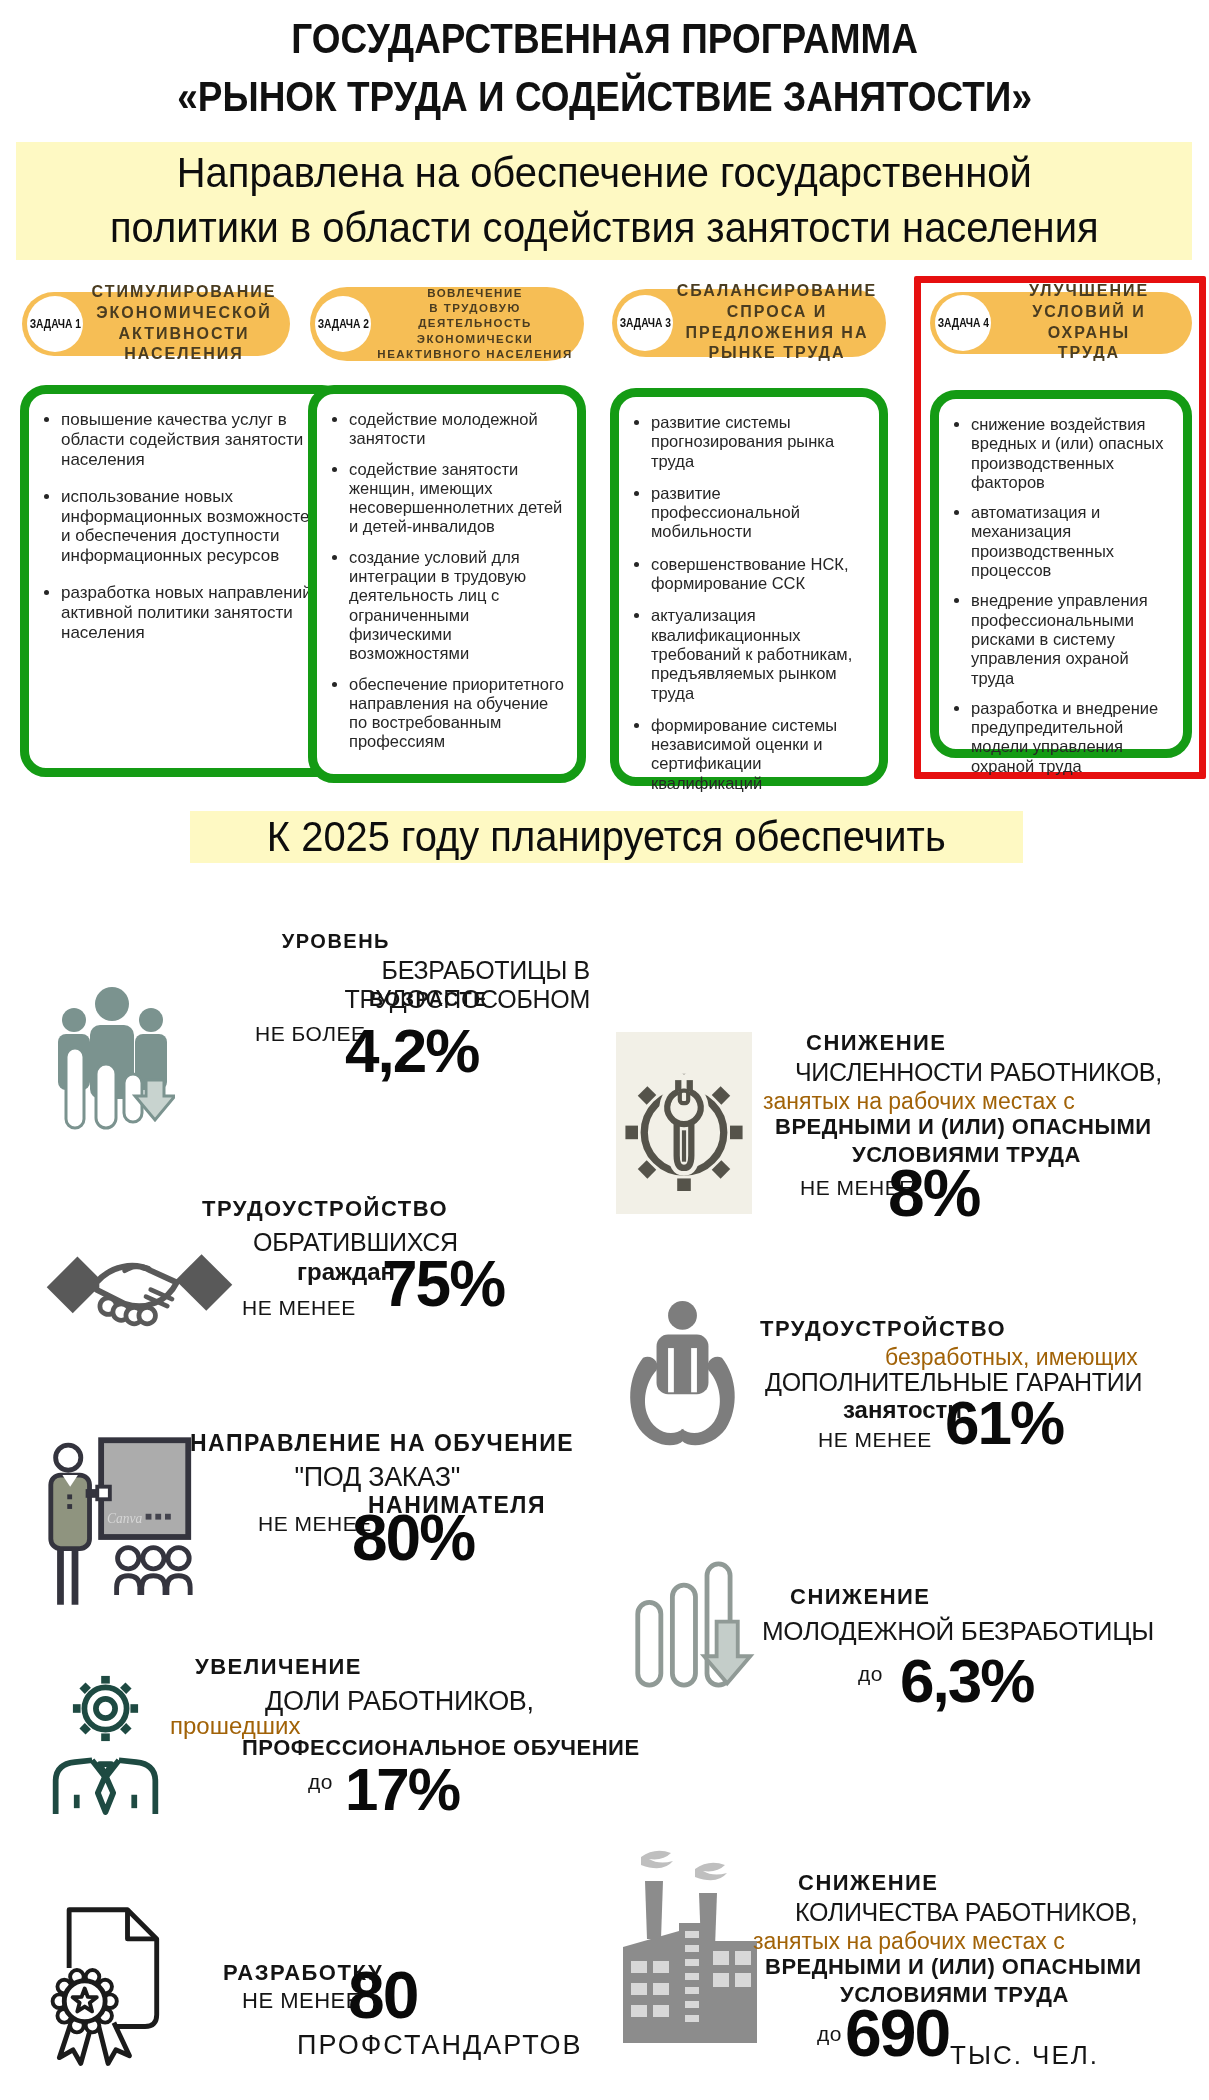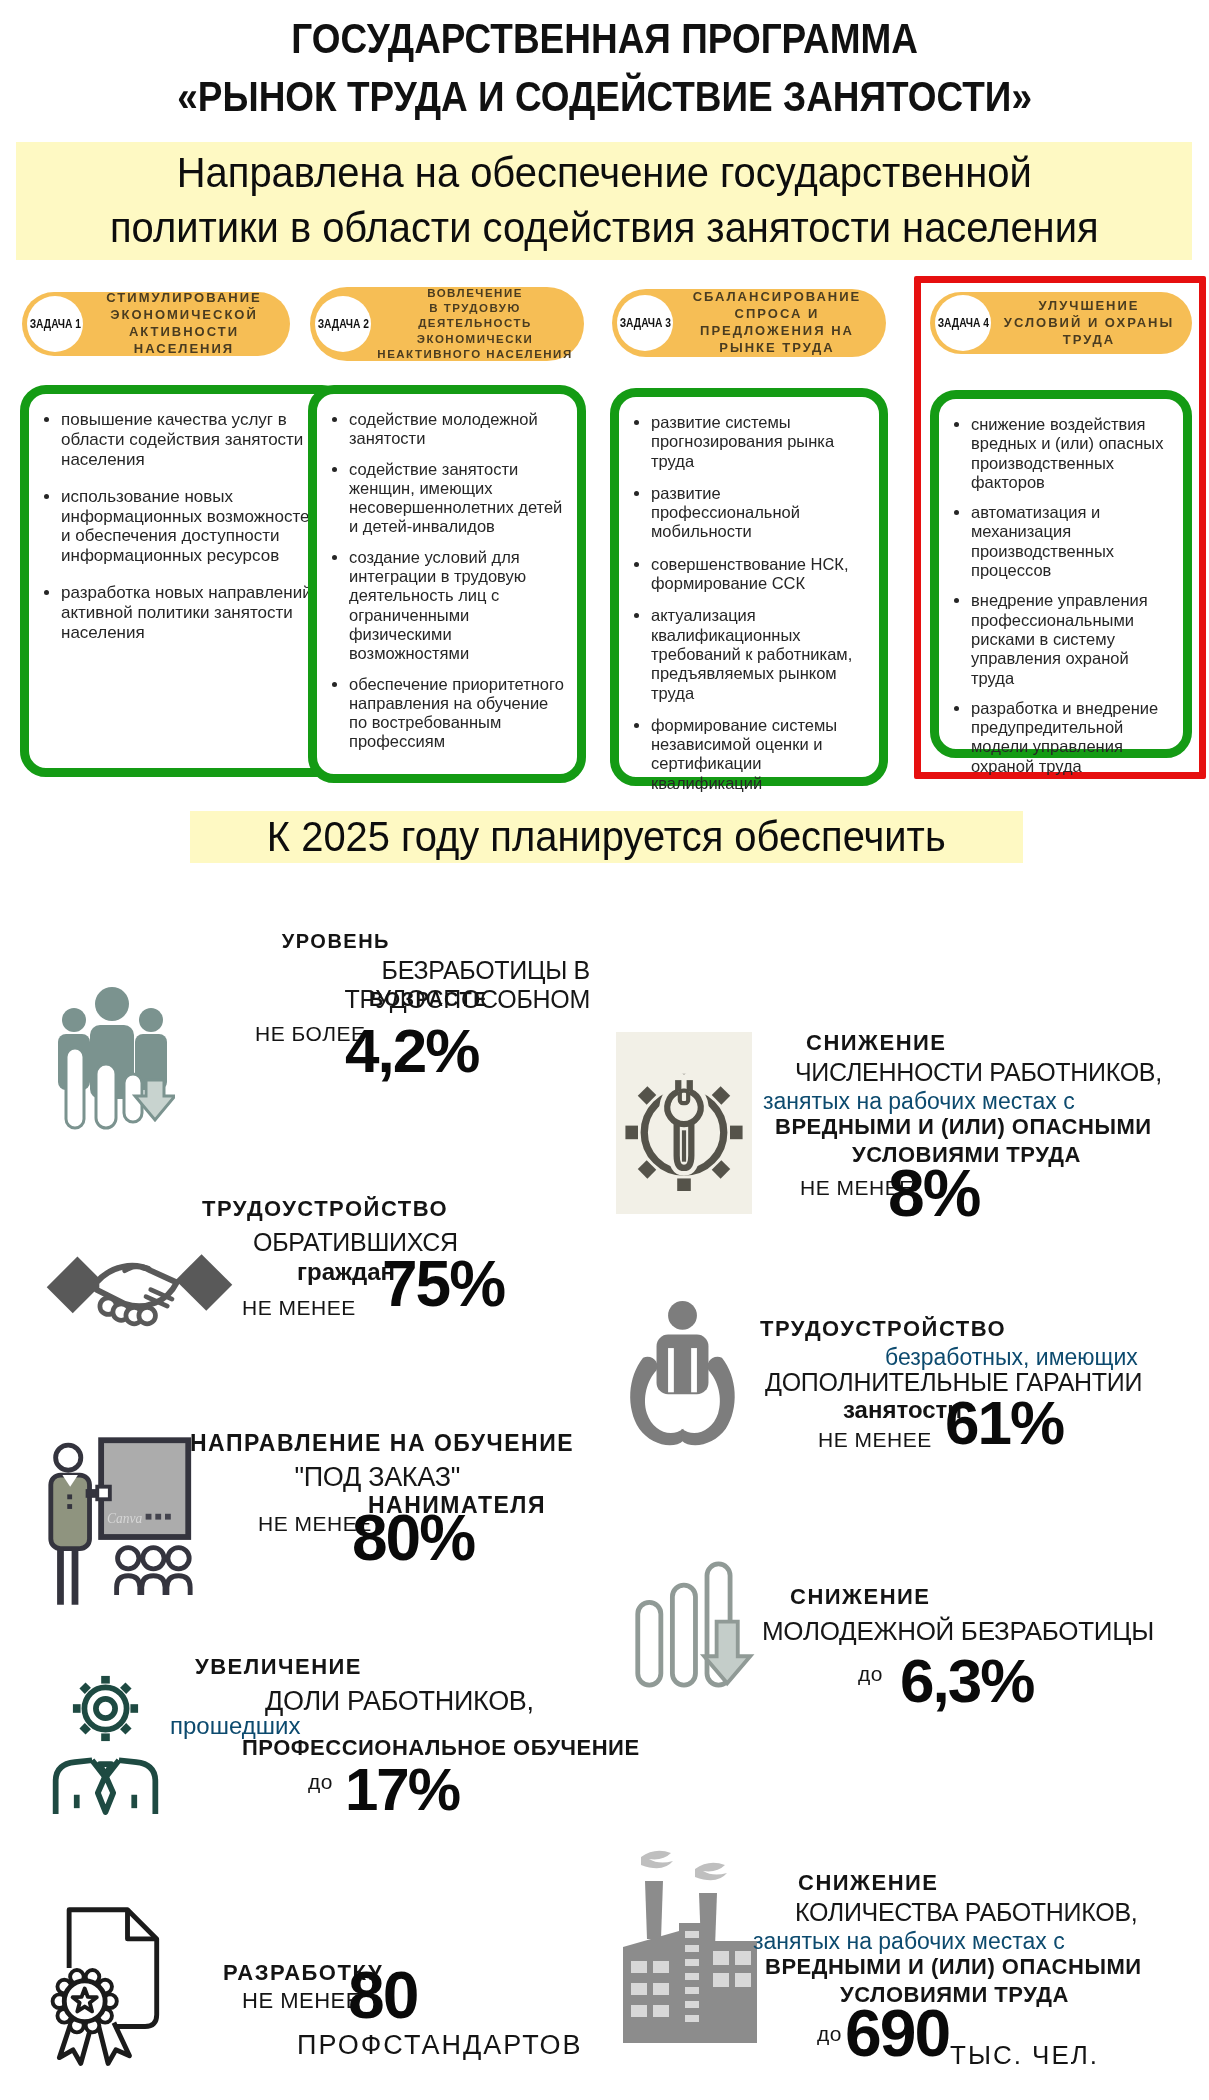--- a/index.html
+++ b/index.html
@@ -16,37 +16,37 @@
   .banner-sub{left:16px;top:142px;width:1176px;height:118px;display:flex;align-items:center;justify-content:center;}
   .banner-sub .t{font-size:42px;line-height:1.3;text-align:center;color:#0d0d0d;}
   .banner-2025{left:190px;top:811px;width:833px;height:52px;display:flex;align-items:center;justify-content:center;}
   .banner-2025 .t{font-size:42px;color:#0d0d0d;}
 
   .pill{position:absolute;background:#F6BE55;border-radius:40px;}
   .pill .badge{position:absolute;left:5px;top:50%;transform:translateY(-50%);width:56px;height:56px;
                background:#fff;border-radius:50%;display:flex;align-items:center;justify-content:center;}
   .pill .badge span{font-weight:bold;font-size:12.5px;white-space:nowrap;transform:scaleX(.82);}
   .pill .ptitle{position:absolute;left:64px;right:8px;top:50%;transform:translateY(-50%);
-                text-align:center;font-weight:bold;font-size:13px;letter-spacing:2px;line-height:1.3;color:#4a3c20;}
+                text-align:center;font-weight:bold;font-size:16px;letter-spacing:2px;line-height:1.3;color:#4a3c20;}
   .pill .ptitle.small{font-size:11.5px;letter-spacing:1.5px;line-height:1.32;}
 
   .gbox{position:absolute;background:#fff;border:9px solid #149B14;border-radius:26px;box-sizing:border-box;
         padding:16px 8px 6px 0;}
   .gbox ul{margin:0;padding-left:32px;list-style:disc;}
   .gbox li{font-size:16.5px;line-height:1.17;color:#262626;}
   .g1 li{margin-bottom:17px;font-size:17px;}
   .g2 li{margin-bottom:11px;}
   .g3 li{margin-bottom:13px;}
   .g4 li{margin-bottom:11px;}
   .red-frame{position:absolute;left:914px;top:276px;width:292px;height:503px;border:7px solid #E60F0F;
              box-sizing:border-box;border-radius:2px;}
 
   .sh{font-weight:bold;font-size:22px;letter-spacing:1.5px;color:#141414;}  
   .sl{font-size:25px;letter-spacing:-0.3px;color:#161616;}                  
-  .ss{font-size:23px;color:#0c4a6e;}                                        
+  .ss{font-size:23px;color:#a16207;}                                        
   .sq{font-size:21px;letter-spacing:.5px;color:#141414;}                    
   .sv{font-weight:800;letter-spacing:-2px;color:#0a0a0a;line-height:1;}     
   .su{font-size:26px;letter-spacing:2px;color:#141414;}                     
   .ctr{text-align:right;}
 </style>
 </head>
 <body>
 
 <div class="stage">
 

